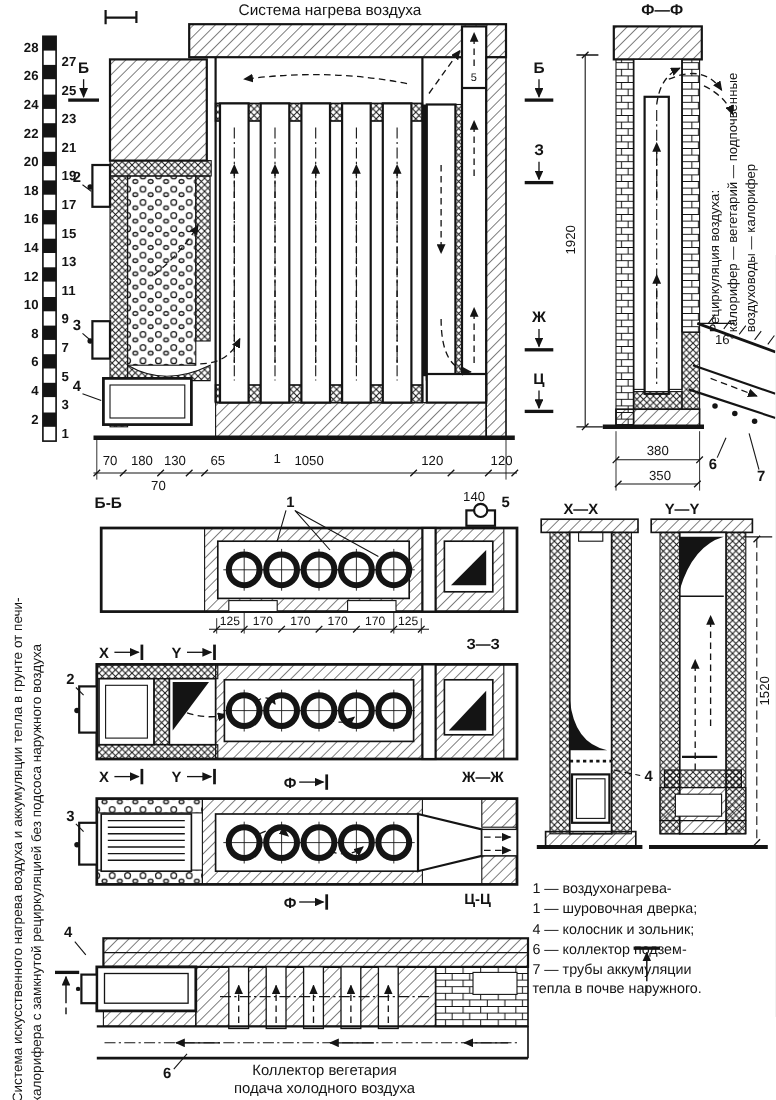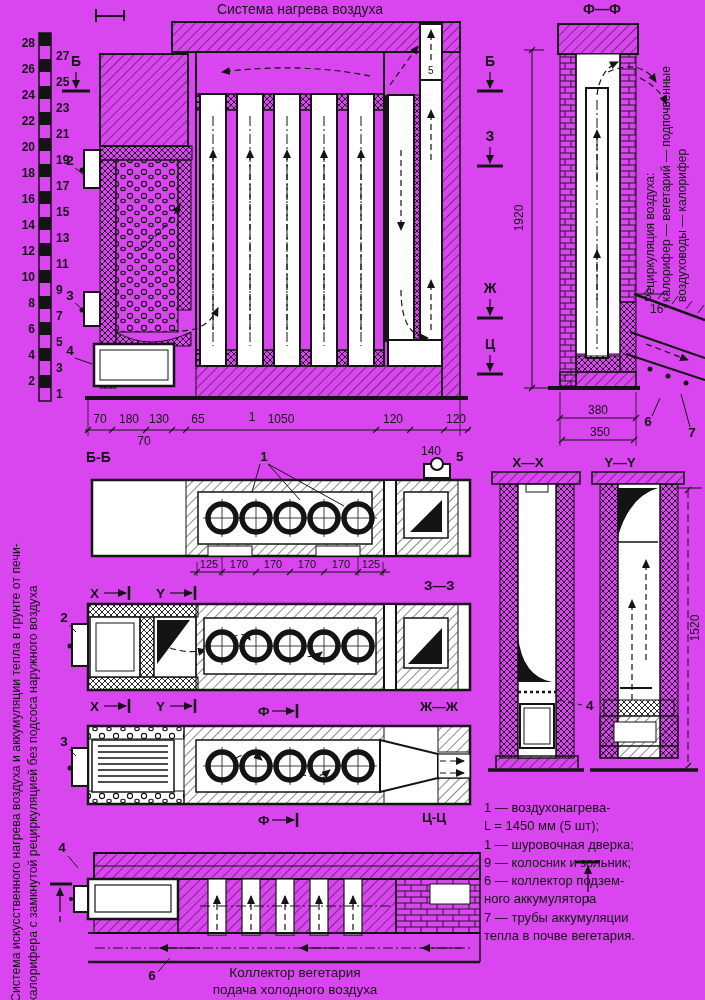--- a/index.html
+++ b/index.html
@@ -1,16 +1,16 @@
 <!DOCTYPE html>
 <html><head>
 <meta charset="utf-8">
 <style>
   html,body{margin:0;padding:0;background:#e8e8e8}
-  #root{position:relative;width:705px;height:1000px;background:#d946ef;overflow:hidden;
+  #root{position:relative;width:705px;height:1000px;background:#ffffff;overflow:hidden;
         font-family:"Liberation Sans",sans-serif;color:#141414}
   svg{position:absolute;left:0;top:0}
   svg text{fill:#141414;font-family:"Liberation Sans",sans-serif;font-size:12.5px}
   .b{font-weight:bold}
   .m{text-anchor:middle}
   .e{text-anchor:end}
   .s10{font-size:10px}.s11{font-size:11px}.s12{font-size:12px}.s14{font-size:14px}.s13{font-size:13.5px}
   .w{fill:#ffffff;stroke:#141414}
   .n{fill:none;stroke:#141414}
   .f{fill:#141414;stroke:none}
@@ -482,22 +482,20 @@
   <div>калорифера с замкнутой рециркуляцией без подсоса наружного воздуха</div>
 </div>
 <div id="right-caption" class="rot">
   <div>Рециркуляция воздуха:</div>
   <div>калорифер — вегетарий — подпочвенные</div>
   <div>воздуховоды — калорифер</div>
 </div>
 
 <div id="legend">
   <div>1  —  воздухонагрева-</div>
-  <div>L = 1450 мм (5 шт);</div>
   <div>1 — шуровочная дверка;</div>
-  <div>9 — колосник и зольник;</div>
+  <div>4 — колосник и зольник;</div>
   <div>6 — коллектор подзем-</div>
-  <div>ного аккумулятора</div>
   <div>7 — трубы аккумуляции</div>
-  <div>тепла в почве вегетария.</div>
+  <div>тепла в почве наружного.</div>
 </div>
 
 </div>
 
 </body></html>

